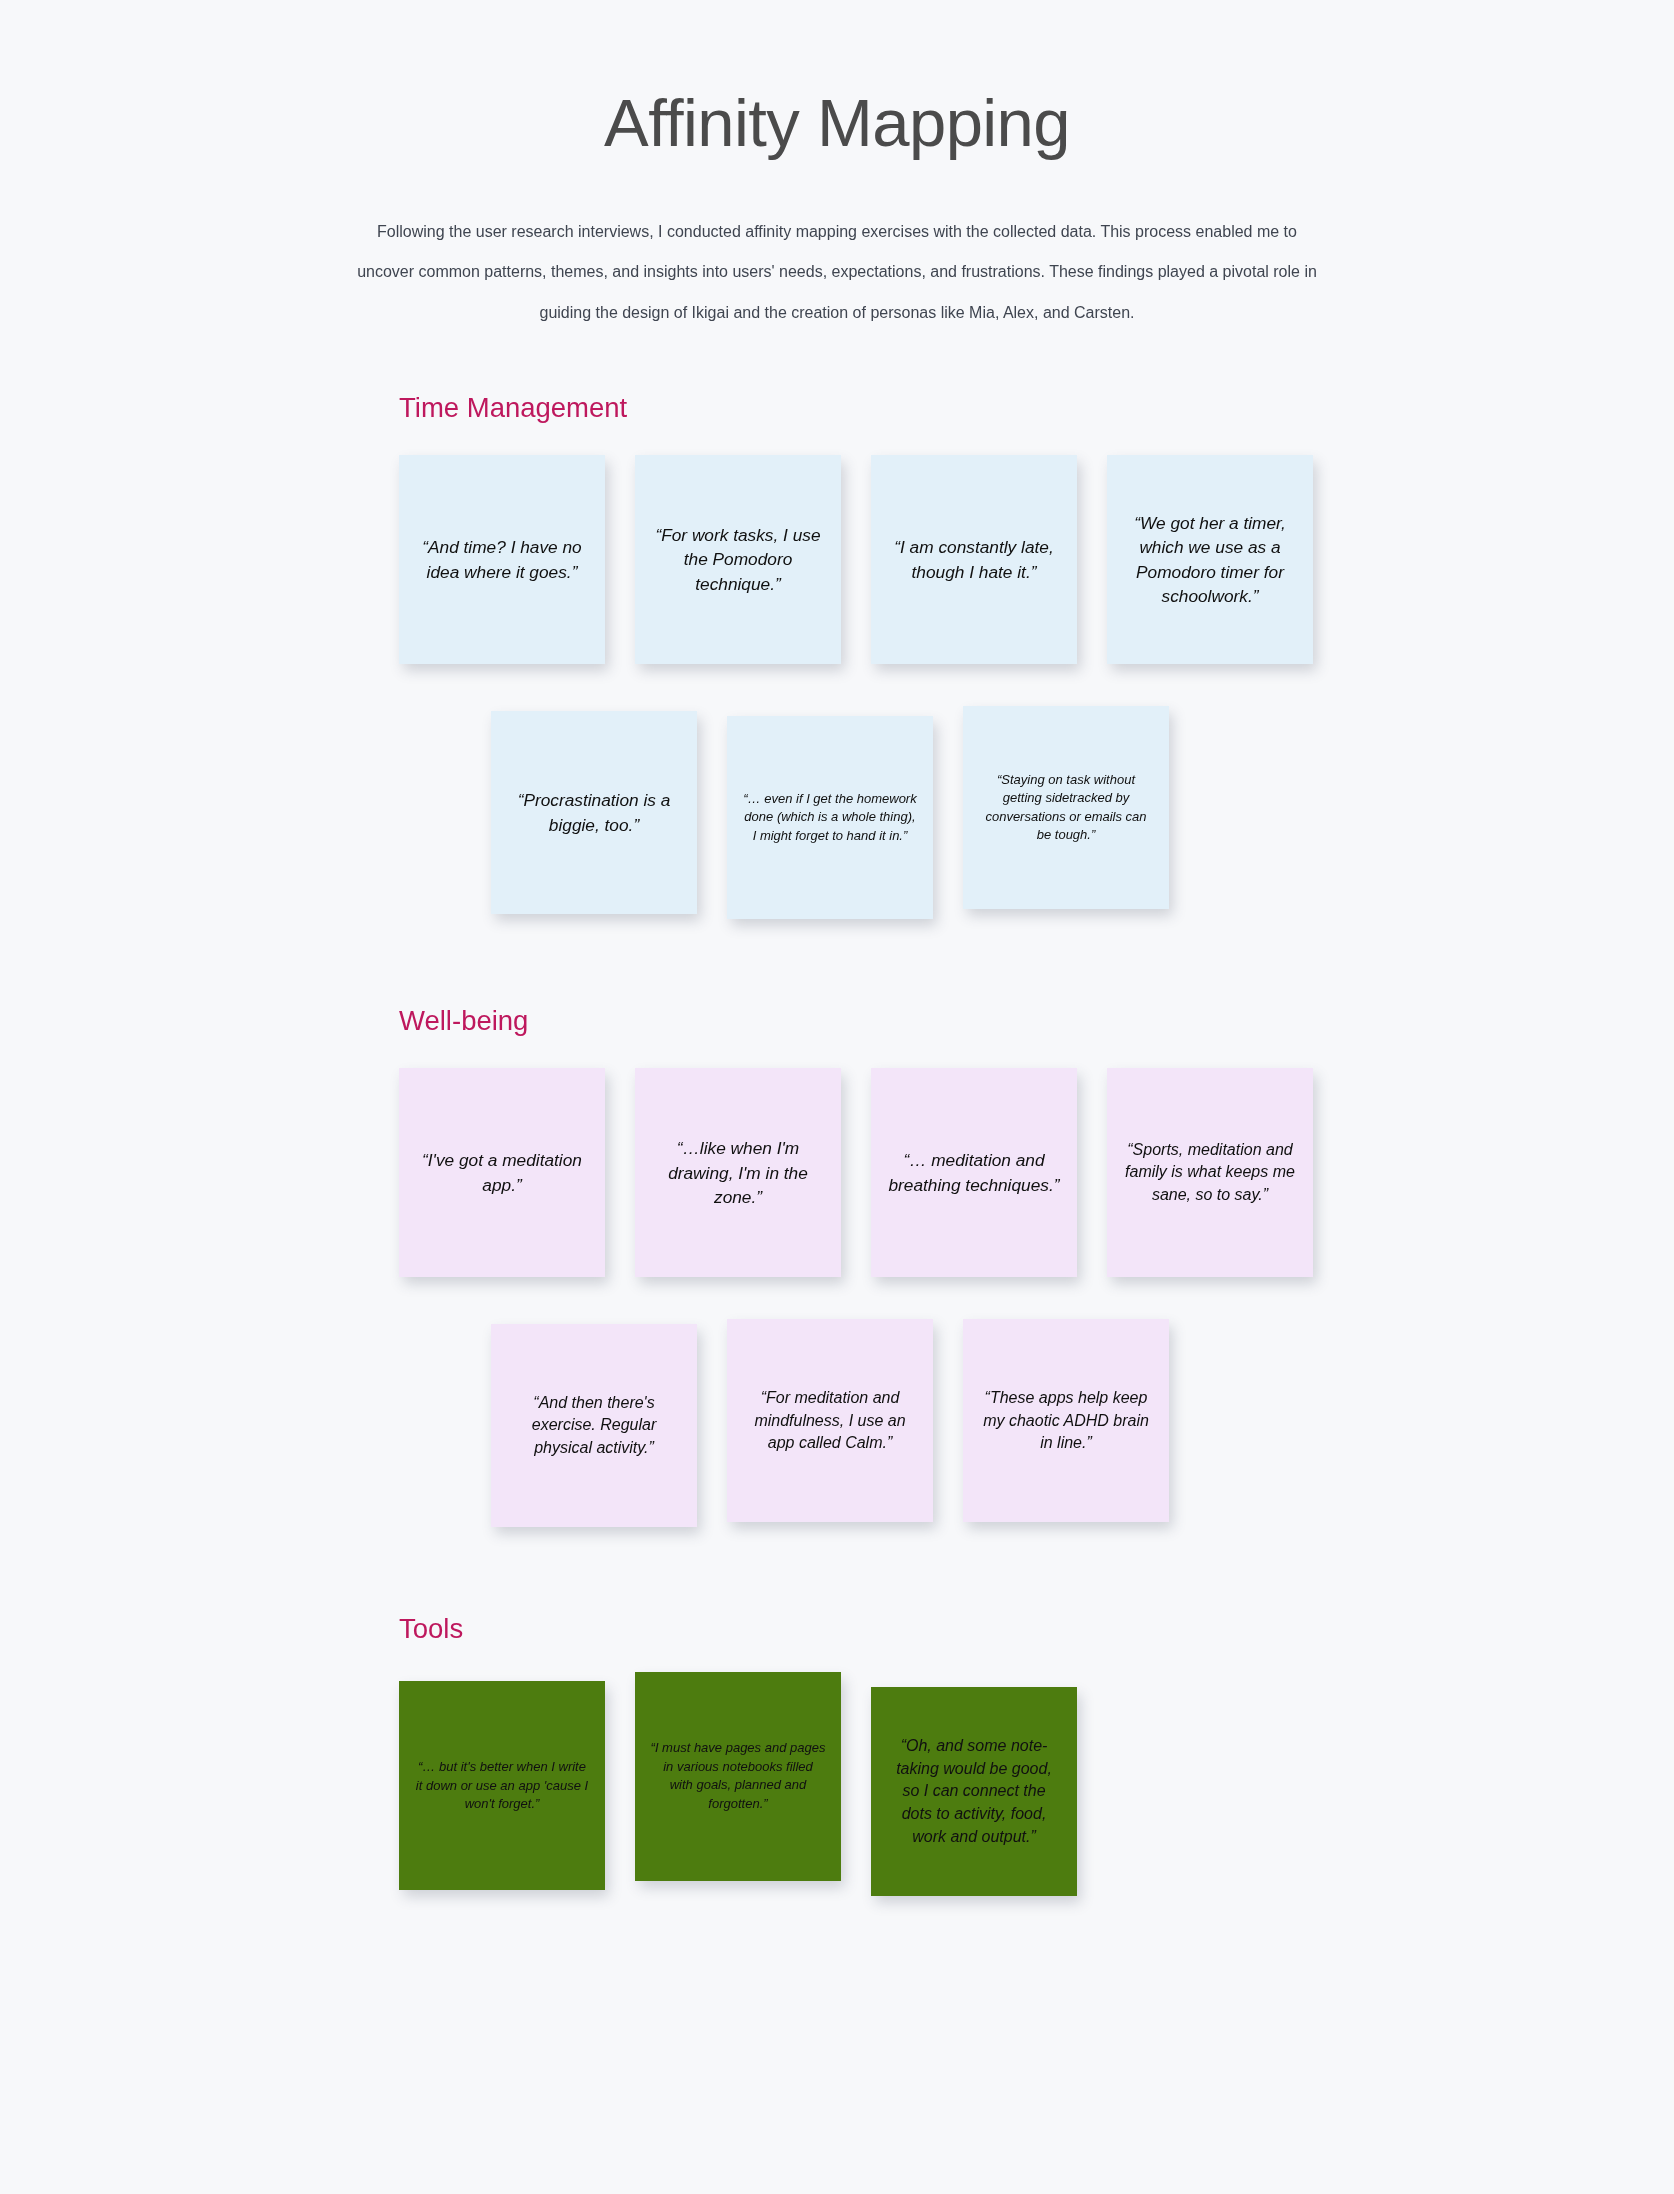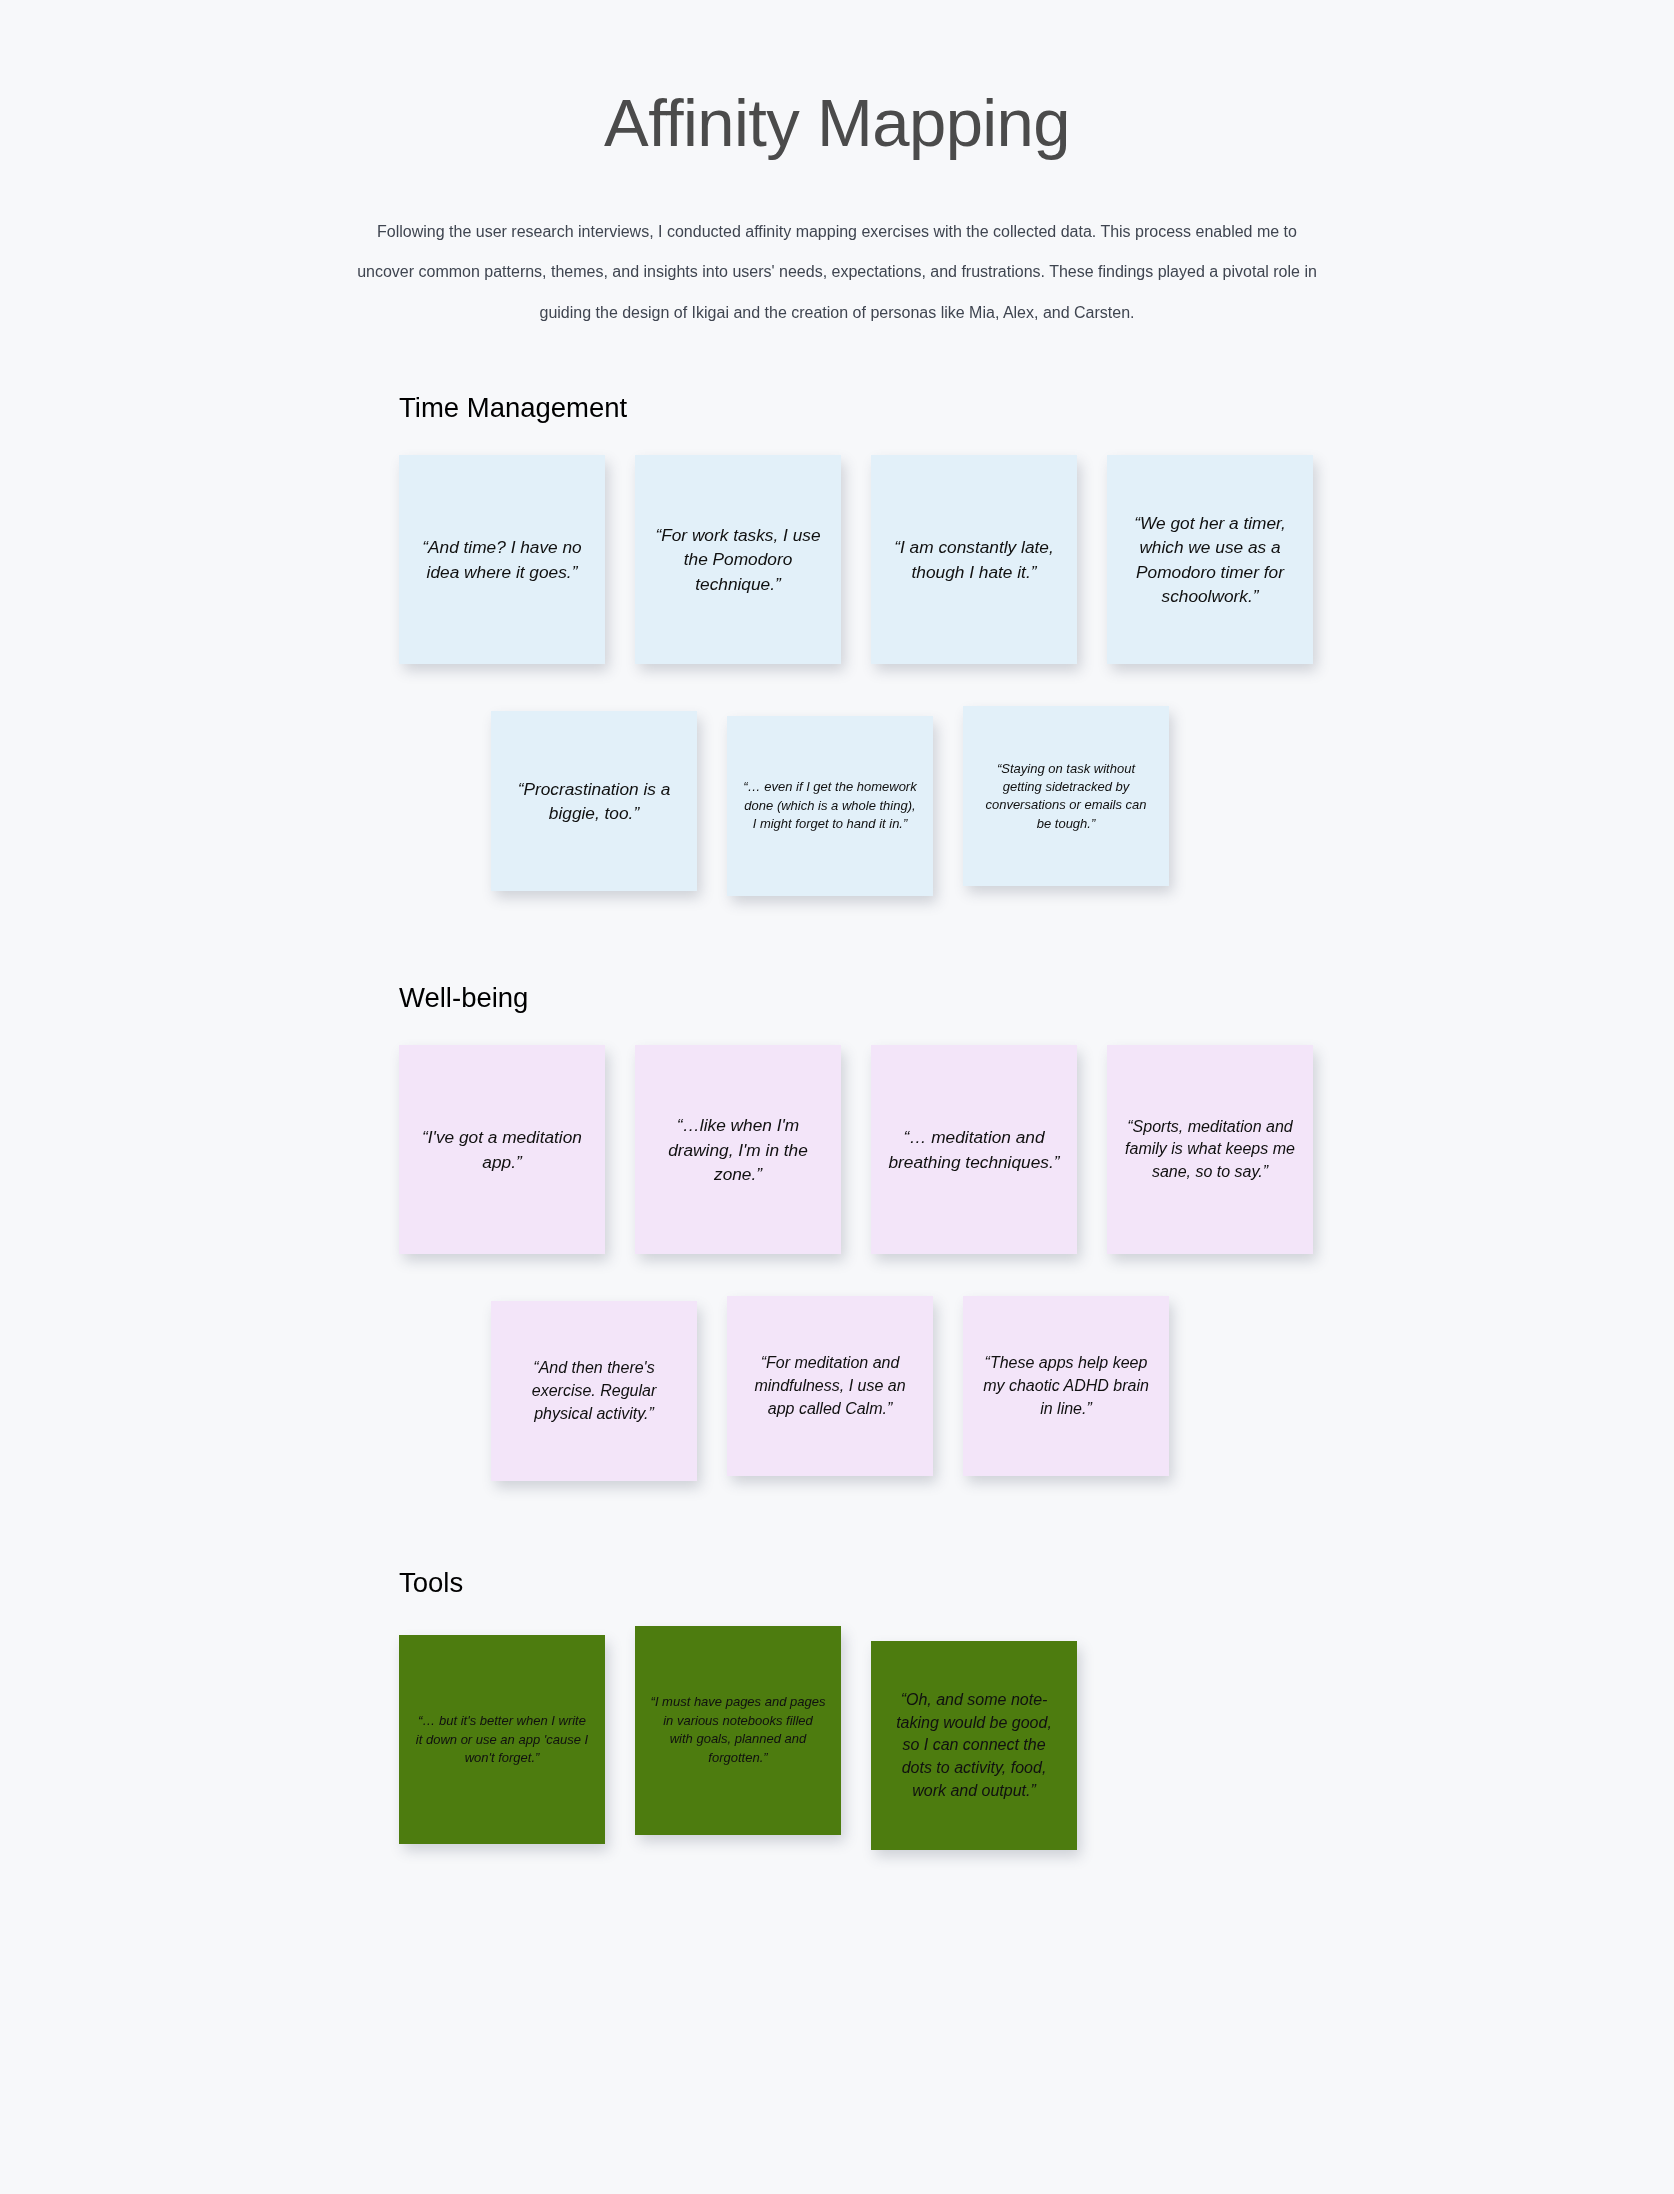--- a/index.html
+++ b/index.html
@@ -48,21 +48,21 @@
   .board {
     position: relative;
     margin-top: 60px;
   }
   .section {
     position: relative;
   }
   .section-title {
     font-size: 27.5px;
     font-weight: 400;
-    color: #000000;
+    color: #be185d;
     margin: 0 0 0 399px;
     line-height: 1.1;
   }
 
   .row {
     position: relative;
     display: flex;
   }
   .row-top {
     margin-left: 399px;
@@ -89,21 +89,21 @@
     line-height: 1.42;
     box-shadow: 3.6px 7.2px 13px rgba(60, 70, 90, 0.22);
   }
   .note:last-child { margin-right: 0; }
 
   .note.blue  { background: #e2f0f9; }
   .note.pink  { background: #f3e5f9; }
   .note.mint  { background: #4d7c0f; }
 
   .h-tall   { height: 209px; }
-  .h-mid    { height: 180px; }
+  .h-mid    { height: 203px; }
 
   .fs-lg { font-size: 17.3px; }
   .fs-md { font-size: 16px; }
   .fs-sm { font-size: 13px; }
   .fs-xs { font-size: 16px; font-style: italic; }
 
   .nudge-down-1 { margin-top: 4.8px; font-style: italic; }
   .nudge-down-2 { margin-top: 10.8px; }
   .nudge-up-1   { margin-top: -4.8px; }
 

